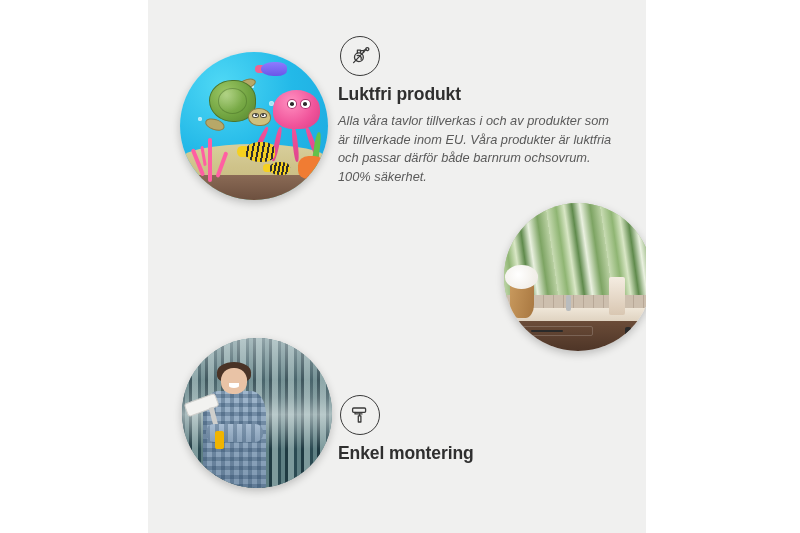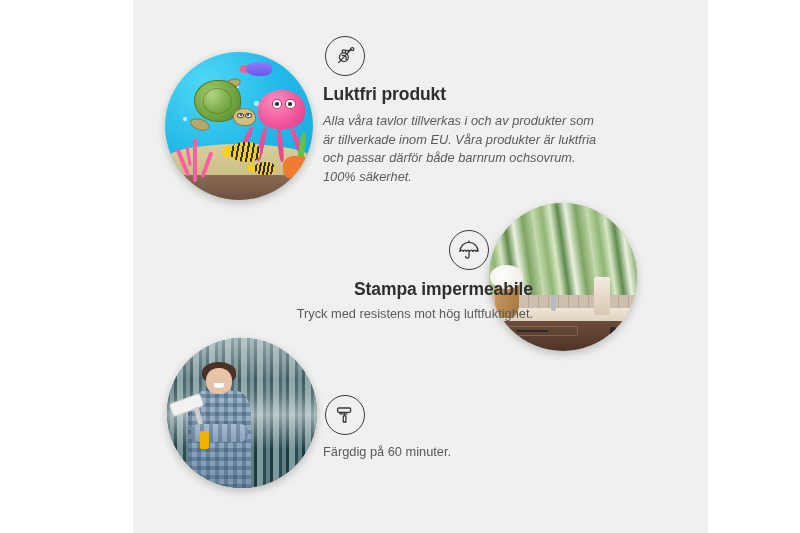--- a/index.html
+++ b/index.html
@@ -10,22 +10,22 @@
     font-family:"Liberation Sans", sans-serif;
   }
   #stage{
     position:relative;
     width:800px; height:533px;
     background:#ffffff;
   }
   
   #panel{
     position:absolute;
-    left:133px; top:0;
-    width:575px; height:533px;
+    left:148px; top:0;
+    width:498px; height:533px;
     background:#f0f0ef;
     overflow:hidden;
   }
 
   
   .photo{
     position:absolute;
     border-radius:50%;
     overflow:hidden;
     box-shadow:0 3px 9px rgba(0,0,0,0.22);
@@ -360,42 +360,26 @@
           <path d="M16.6 7.6l2.2-1.3"></path>
           <path d="M19.1 5.2a1.5 1.5 0 1 1 2.1 2.1 1.5 1.5 0 0 1-2.1-2.1z"></path>
           <path d="M10.2 12.6a3 3 0 0 1 3.9 3.9"></path>
           <path d="M6.6 19.6L19.1 6.4"></path>
         </svg>
       </div>
       <h2>Luktfri produkt</h2>
       <p>Alla våra tavlor tillverkas i och av produkter som är tillverkade inom EU. Våra produkter är luktfria och passar därför både barnrum ochsovrum. 100% säkerhet.</p>
     </div>
 
-    <div class="feature" id="feat-water">
-      <div class="icon-wrap">
-        <div class="icon-circle">
-          <svg width="26" height="26" viewBox="0 0 26 26" fill="none" stroke="#3a3a3a" stroke-width="1.3" stroke-linecap="round" stroke-linejoin="round">
-            <path d="M4 14.4c0-5 4-9 9-9s9 4 9 9"></path>
-            <path d="M4 14.4c0.9-1.7 2.3-1.7 3.2 0 0.9-1.7 2.3-1.7 3.2 0"></path>
-            <path d="M10.4 14.4c0.9-1.7 2.3-1.7 3.2 0 0.9-1.7 2.3-1.7 3.2 0"></path>
-            <path d="M16.8 14.4c0.9-1.7 2.3-1.7 3.2 0 0.4-0.8 1-1.2 1.6-1.2"></path>
-            <path d="M13 14.4v5.1a1.7 1.7 0 0 1-3.4 0"></path>
-            <path d="M13 5.4V4"></path>
-          </svg>
-        </div>
-      </div>
-      <h2>Stampa impermeabile</h2>
-      <p>Tryck med resistens mot hög luftfuktighet.</p>
-    </div>
 
     <div class="feature" id="feat-mount">
       <div class="icon-circle">
         <svg width="26" height="26" viewBox="0 0 26 26" fill="none" stroke="#3a3a3a" stroke-width="1.3" stroke-linecap="round" stroke-linejoin="round">
           <rect x="5.6" y="6.0" width="13.0" height="4.4" rx="1.1"></rect>
           <path d="M8.0 10.4v1.5h7.0"></path>
           <path d="M12.6 11.9v2.0h-1.3v6.1h2.6v-6.1h-1.3"></path>
         </svg>
       </div>
-      <p>Färgdig på 60 minuter.</p>
+      <h2>Enkel montering</h2>
     </div>
 
   </div>
 </div>
 
 </body></html>

